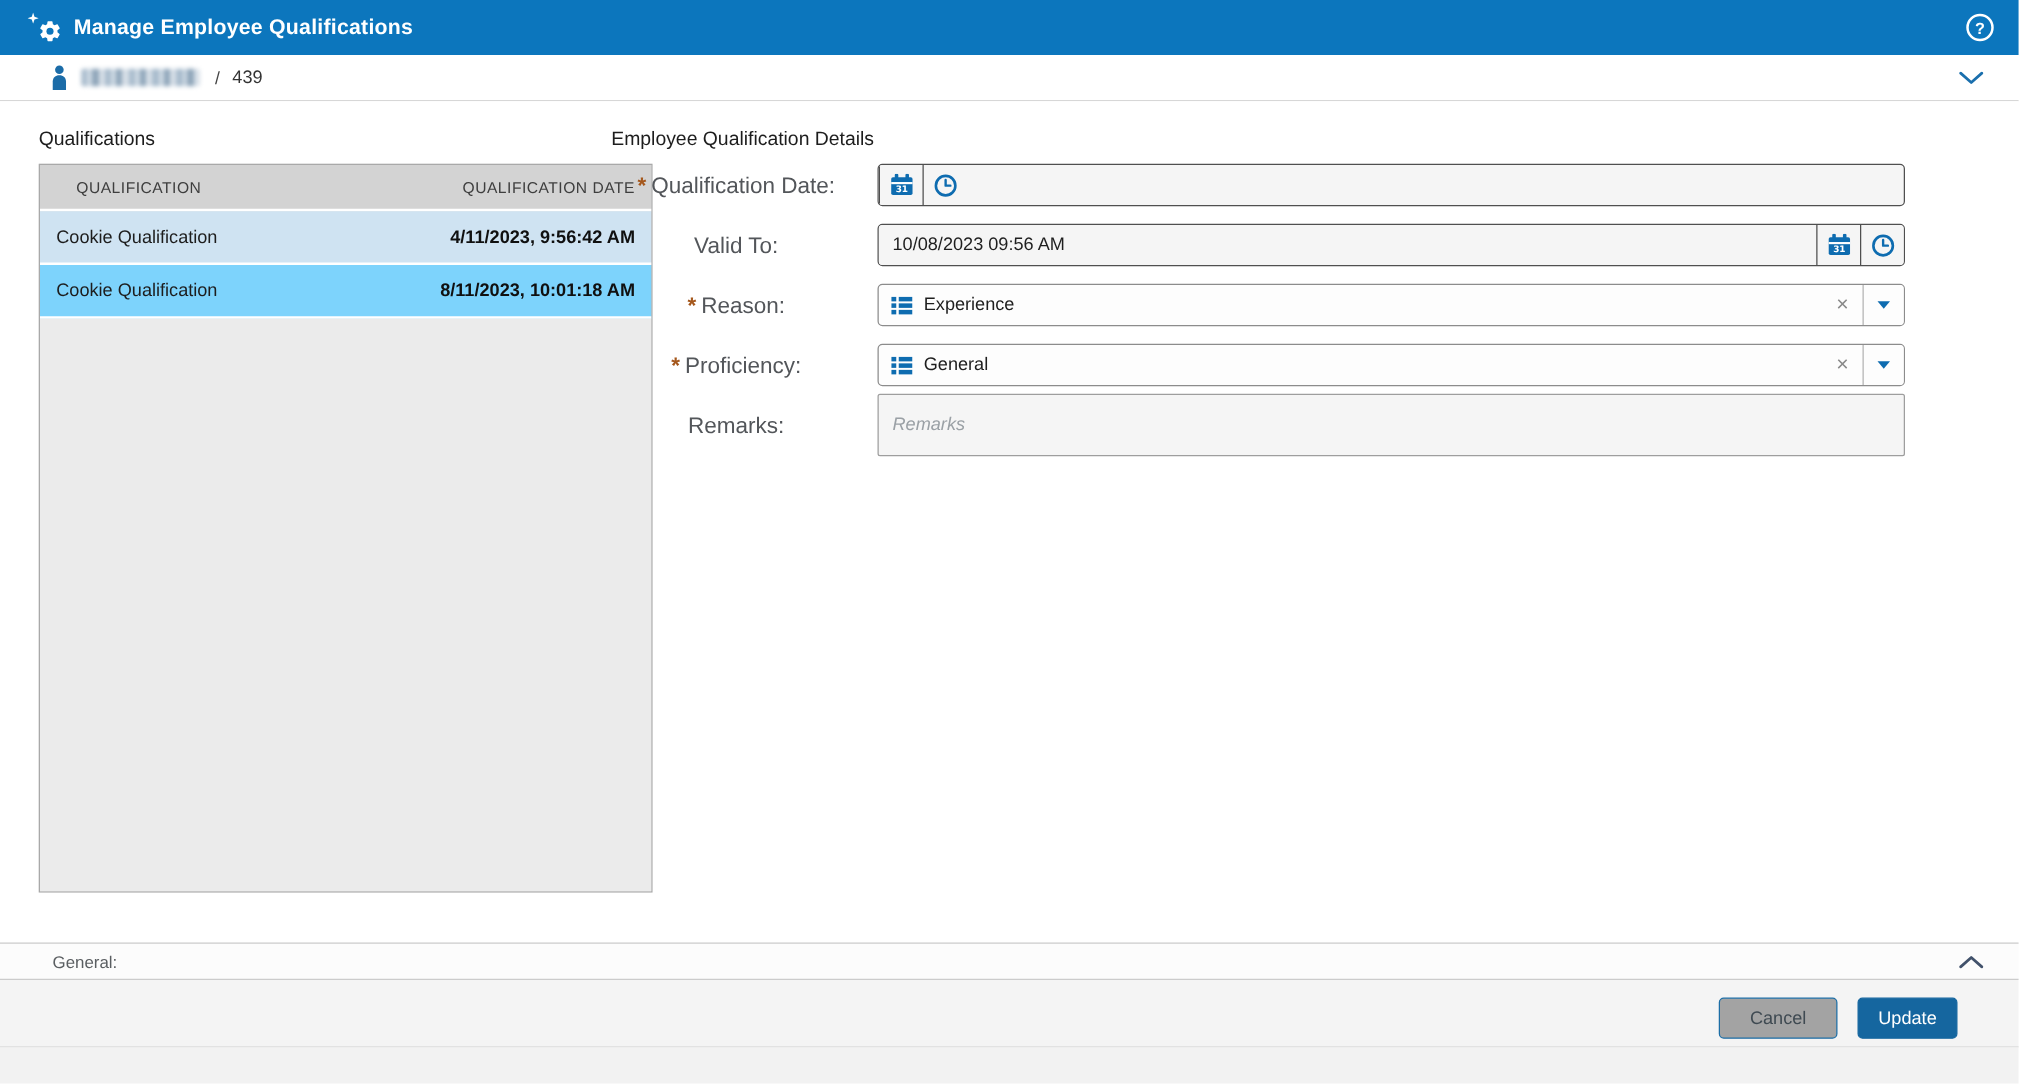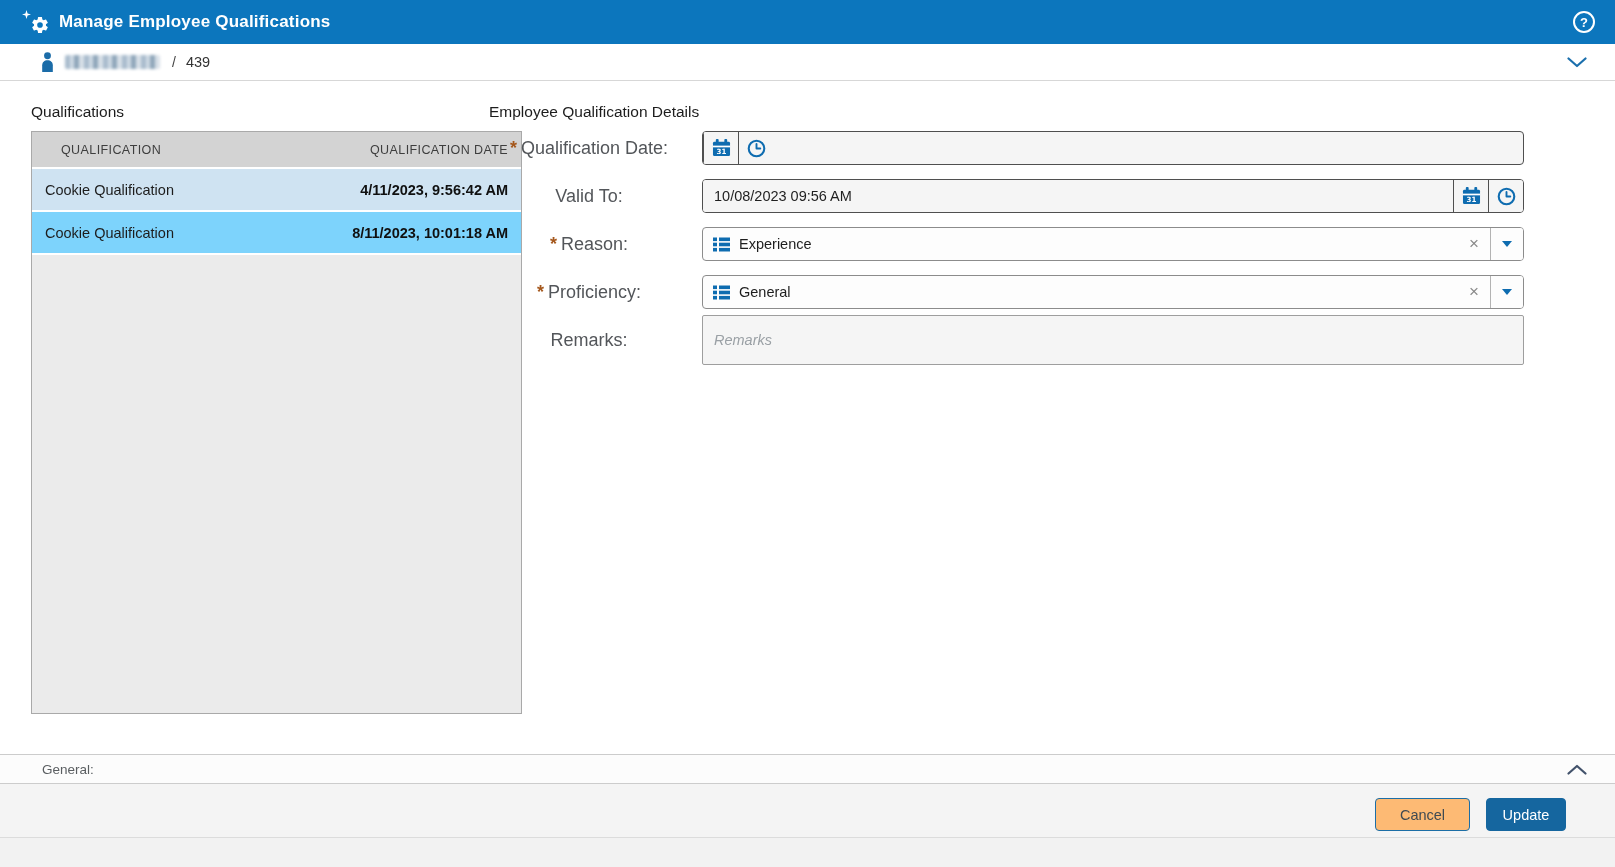--- a/index.html
+++ b/index.html
@@ -82,21 +82,21 @@
                   display:flex; align-items:center; padding:0 24px 0 42px; }
   .comments-label { font-size:13.5px; color:#5a5e61; }
   .comments-spacer { flex:1; }
 
   
   .footer { height:54px; flex:0 0 auto; background:#f4f4f4; border-bottom:1px solid #dcdcdc;
             display:flex; align-items:flex-start; justify-content:flex-end; padding:14px 49px 0 0; gap:16px; }
   .bottom-strip { height:29px; flex:0 0 auto; background:#f2f2f2; }
   .btn { height:33px; border-radius:4px; font-family:"Liberation Sans",sans-serif; font-size:14.5px; cursor:pointer;
          display:flex; align-items:center; justify-content:center; }
-  .btn-cancel { width:95px; background:#fdba74; border:1px solid #1c6ea6; color:#3f4a52; }
+  .btn-cancel { width:95px; background:#a3a3a3; border:1px solid #1c6ea6; color:#3f4a52; }
   .btn-update { width:80px; background:#15669f; border:1px solid #15669f; color:#ffffff; }
 </style>
 </head>
 <body>
 
 <div class="app">
 
   <header class="titlebar">
     <span class="titlebar-icon">
       <svg class="sparkle" width="9" height="9" viewBox="0 0 10 10">

